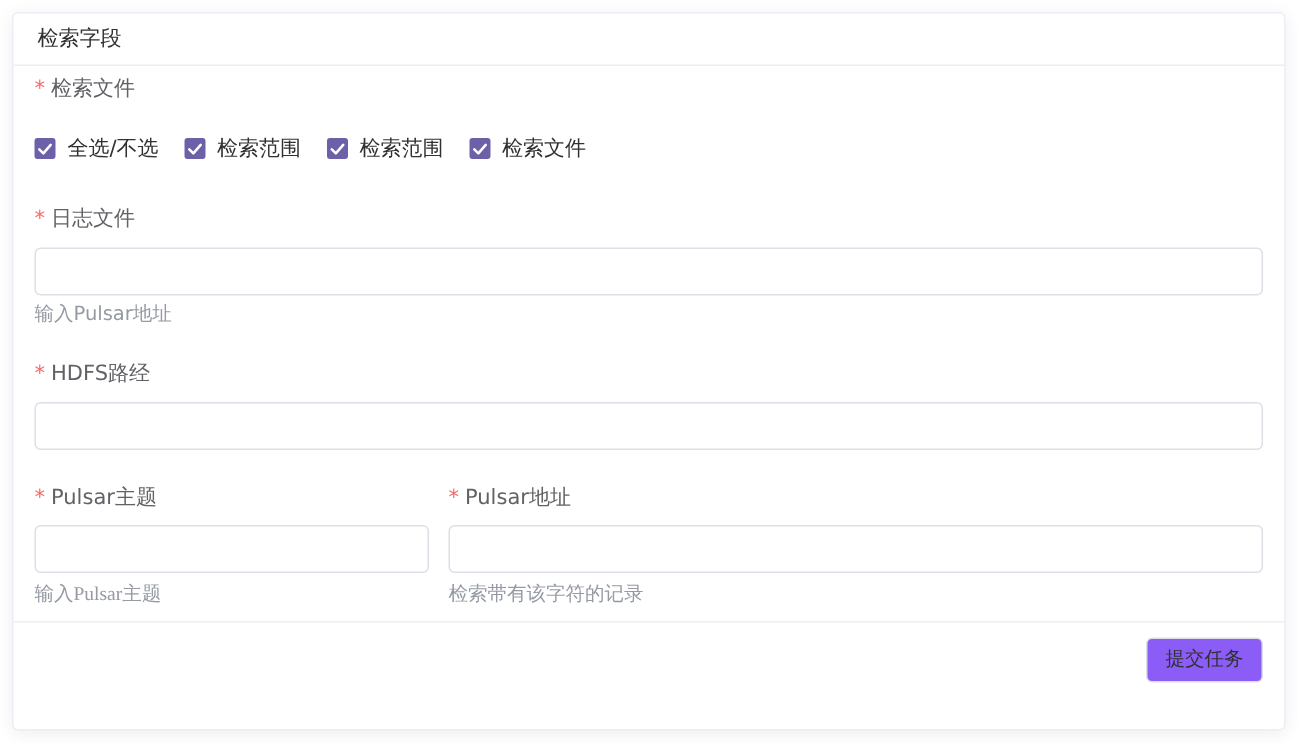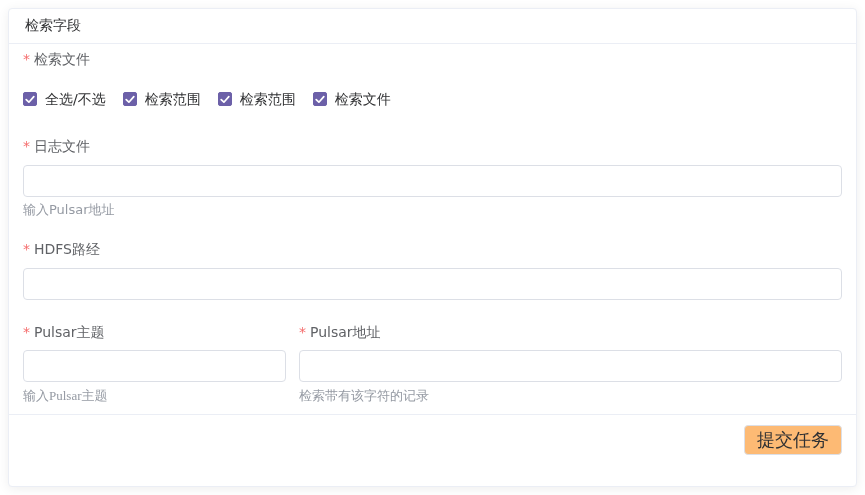--- a/index.html
+++ b/index.html
@@ -106,25 +106,25 @@
     margin-top: 9px;
     border-top: 1px solid #ebeef5;
     padding: 10px 14px;
     display: flex;
     justify-content: flex-end;
     align-items: center;
   }
   .submit-btn {
     height: 30px;
     padding: 0 12px;
-    background: #fdba74;
+    background: #8b5cf6;
     border: 1px solid #dcdfe6;
     border-radius: 4px;
     font-family: "DejaVu Sans", "Liberation Sans", sans-serif;
-    font-size: 18px;
+    font-size: 13px;
     color: #303133;
     cursor: pointer;
     line-height: 28px;
     text-align: right;
   }
   .check-svg { display: block; }
 </style>
 </head>
 <body>
 

